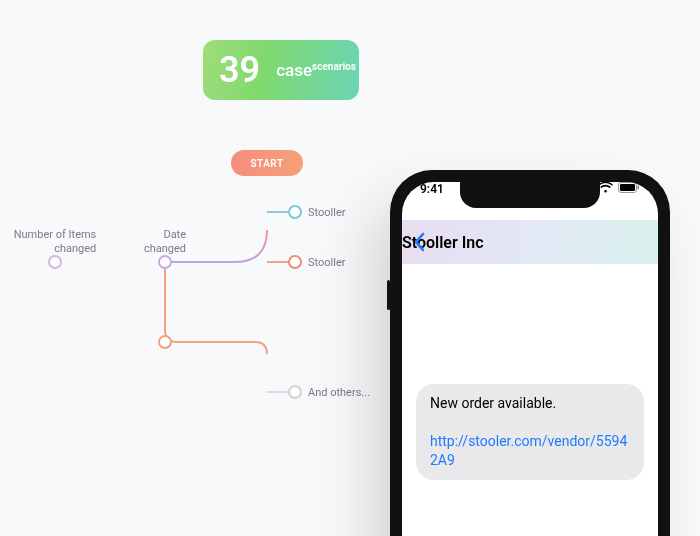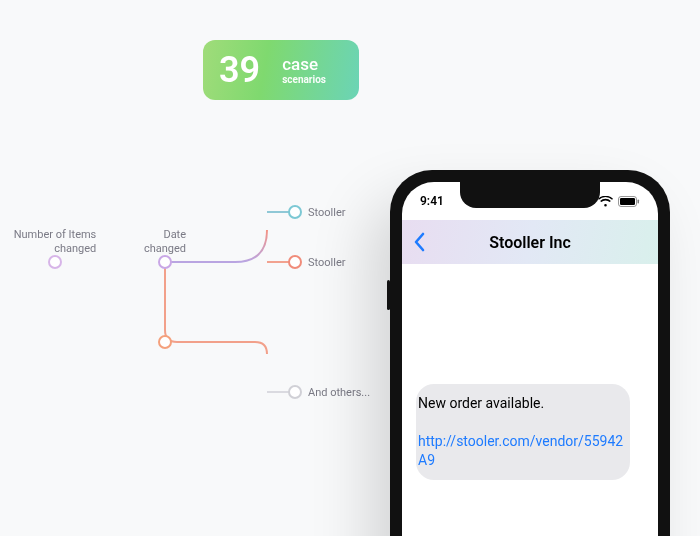--- a/index.html
+++ b/index.html
@@ -10,24 +10,24 @@
     position:relative;overflow:hidden;
     color:#333;
   }
 
   
   .badge{
     position:absolute;left:203px;top:40px;
     width:156px;height:60px;border-radius:12px;
     background:linear-gradient(100deg,#a0dc7a 0%,#7fd96f 40%,#6bd4b6 100%);
     display:flex;align-items:center;color:#fff;
-    padding:0 16px;box-sizing:border-box;gap:22px;
+    padding:0 16px;box-sizing:border-box;gap:16px;
   }
   .badge-num{font-size:36px;font-weight:600;line-height:1}
-  .badge-txt{display:flex;flex-direction:column;line-height:1.1}
+  .badge-txt{display:flex;line-height:1.1}
   .badge-txt .a{font-size:17px;font-weight:500}
   .badge-txt .b{font-size:10px;font-weight:700;opacity:.95}
 
   
   .diagram{position:absolute;left:0;top:130px;width:380px;height:380px}
   .diagram svg{position:absolute;left:0;top:0}
   .start-pill{
     position:absolute;left:231px;top:20px;
     width:72px;height:26px;border-radius:13px;
     background:linear-gradient(90deg,#f68d7d,#f5a078);
@@ -59,44 +59,44 @@
     position:relative;overflow:hidden;
   }
   .notch{
     position:absolute;top:0;left:50%;transform:translateX(-50%);
     width:140px;height:26px;background:#111;
     border-bottom-left-radius:16px;border-bottom-right-radius:16px;
     z-index:5;
   }
   .statusbar{
     position:absolute;top:0;left:0;right:0;height:38px;
-    display:flex;align-items:center;justify-content:space-between;
+    display:flex;align-items:flex-start;justify-content:space-between;
     padding:0 18px;font-size:12px;font-weight:600;color:#000;
     z-index:4;
   }
   .sb-icons{display:flex;align-items:center;gap:5px}
   .sb-icons svg{display:block}
   .navbar{
     position:absolute;top:38px;left:0;right:0;height:44px;
     background:linear-gradient(100deg,#e8ddf1 0%,#e2e8f5 50%,#d9f0ec 100%);
-    display:flex;align-items:center;justify-content:center;
+    display:flex;align-items:center;
     z-index:3;
   }
   .nav-back{
     position:absolute;left:10px;top:0;bottom:0;display:flex;align-items:center;
     color:#1e7bff;
   }
   .nav-title{font-size:16px;font-weight:600;color:#000}
   .chat{
     position:absolute;top:82px;left:0;right:0;bottom:0;
     background:#fff;padding:120px 14px 0 14px;box-sizing:border-box;
   }
   .bubble{
     max-width:210px;background:#e9e9ec;border-radius:18px;
-    padding:10px 2px;font-size:14px;line-height:1.35;color:#000;
+    padding:10px 14px;font-size:14px;line-height:1.35;color:#000;
     position:relative;
   }
   .bubble a{color:#1e7bff;text-decoration:none;word-break:break-all}
 </style>
 </head>
 <body>
 
 <div class="badge">
   <div class="badge-num">39</div>
   <div class="badge-txt">
@@ -128,20 +128,21 @@
     <path d="M267 132 H 295" stroke="#f2a28f" stroke-width="2" fill="none"></path>
     <path d="M267 262 H 295" stroke="#dadae0" stroke-width="2" fill="none"></path>
 
     <path d="M267 100 Q267 132 235 132 H 165" stroke="url(#g1)" stroke-width="2" fill="none"></path>
 
     <path d="M165 132 H 55" stroke="url(#g2)" stroke-width="2" fill="none"></path>
 
     <path d="M165 132 V 200 Q165 212 177 212 H 255 Q267 212 267 224" stroke="#f2a08a" stroke-width="2" fill="none"></path>
   </svg>
 
+  <div class="start-pill">START</div>
 
   <div class="node" style="left:288px;top:75px;border-color:#7cc8d4"></div>
   <div class="lbl" style="left:308px;top:76px">Stooller</div>
 
   <div class="node" style="left:288px;top:125px;border-color:#f08c7a"></div>
   <div class="lbl" style="left:308px;top:126px">Stooller</div>
 
   <div class="node" style="left:288px;top:255px;border-color:#d0d0d6"></div>
   <div class="lbl" style="left:308px;top:256px">And others...</div>
 

